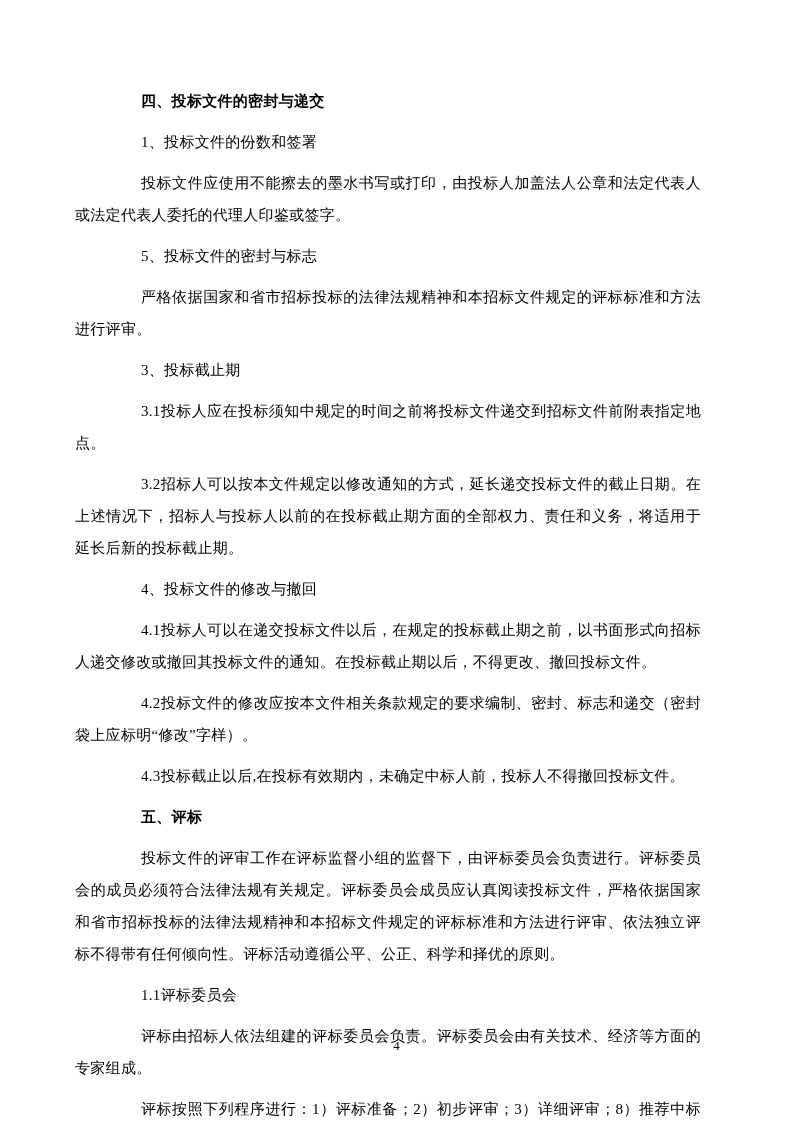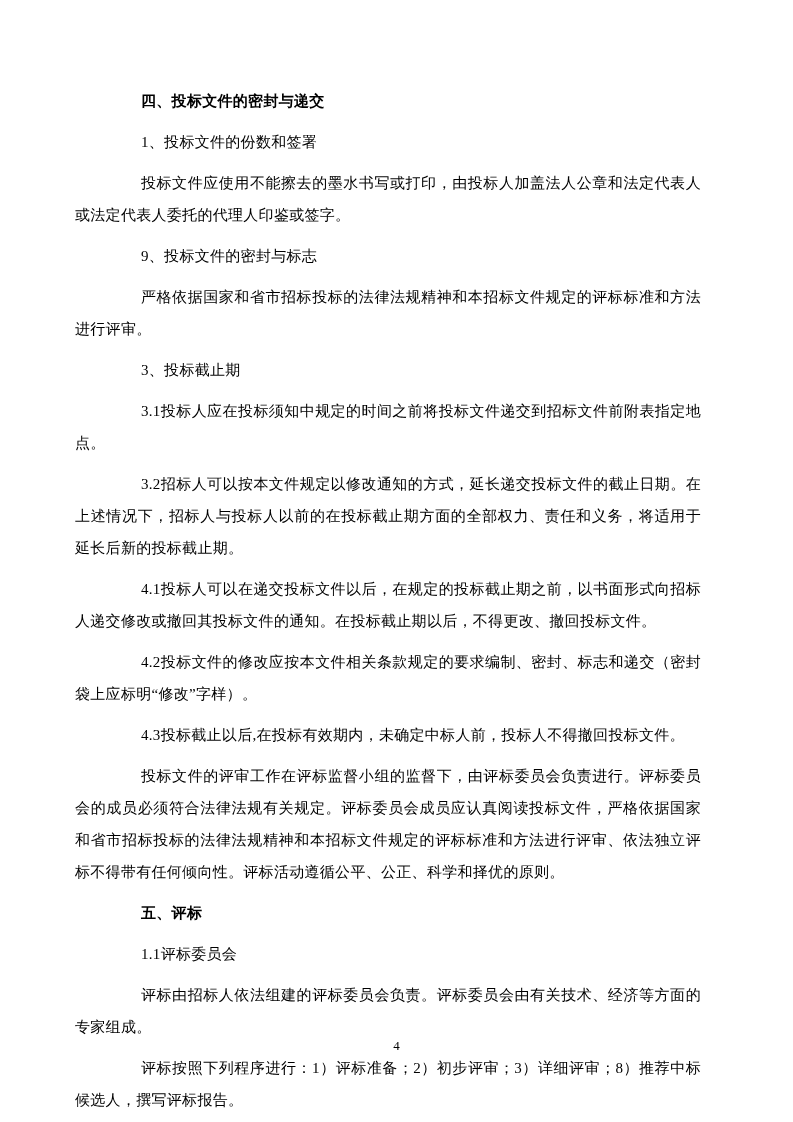--- a/index.html
+++ b/index.html
@@ -46,30 +46,31 @@
   }
 </style>
 </head>
 <body>
 
 <div class="page">
   <div class="doc">
     <p class="blk h1">四、投标文件的密封与递交</p>
     <p class="blk">1、投标文件的份数和签署</p>
     <p class="blk">投标文件应使用不能擦去的墨水书写或打印，由投标人加盖法人公章和法定代表人或法定代表人委托的代理人印鉴或签字。</p>
-    <p class="blk">9、投标文件的密封与标志</p>
+    <p class="blk">5、投标文件的密封与标志</p>
     <p class="blk">严格依据国家和省市招标投标的法律法规精神和本招标文件规定的评标标准和方法进行评审。</p>
     <p class="blk">3、投标截止期</p>
     <p class="blk">3.1投标人应在投标须知中规定的时间之前将投标文件递交到招标文件前附表指定地点。</p>
     <p class="blk">3.2招标人可以按本文件规定以修改通知的方式，延长递交投标文件的截止日期。在上述情况下，招标人与投标人以前的在投标截止期方面的全部权力、责任和义务，将适用于延长后新的投标截止期。</p>
+    <p class="blk">4、投标文件的修改与撤回</p>
     <p class="blk">4.1投标人可以在递交投标文件以后，在规定的投标截止期之前，以书面形式向招标人递交修改或撤回其投标文件的通知。在投标截止期以后，不得更改、撤回投标文件。</p>
     <p class="blk">4.2投标文件的修改应按本文件相关条款规定的要求编制、密封、标志和递交（密封袋上应标明“修改”字样）。</p>
     <p class="blk">4.3投标截止以后,在投标有效期内，未确定中标人前，投标人不得撤回投标文件。</p>
+    <p class="blk h1">五、评标</p>
     <p class="blk">投标文件的评审工作在评标监督小组的监督下，由评标委员会负责进行。评标委员会的成员必须符合法律法规有关规定。评标委员会成员应认真阅读投标文件，严格依据国家和省市招标投标的法律法规精神和本招标文件规定的评标标准和方法进行评审、依法独立评标不得带有任何倾向性。评标活动遵循公平、公正、科学和择优的原则。</p>
-    <p class="blk h1">五、评标</p>
     <p class="blk">1.1评标委员会</p>
     <p class="blk">评标由招标人依法组建的评标委员会负责。评标委员会由有关技术、经济等方面的专家组成。</p>
     <p class="blk">评标按照下列程序进行：1）评标准备；2）初步评审；3）详细评审；8）推荐中标候选人，撰写评标报告。</p>
     <p class="blk">1.3评标准备</p>
     <p class="blk">1.3.1评标委员会成员签到</p>
   </div>
   <div class="footer">
     <span>4</span>
   </div>
 </div>

